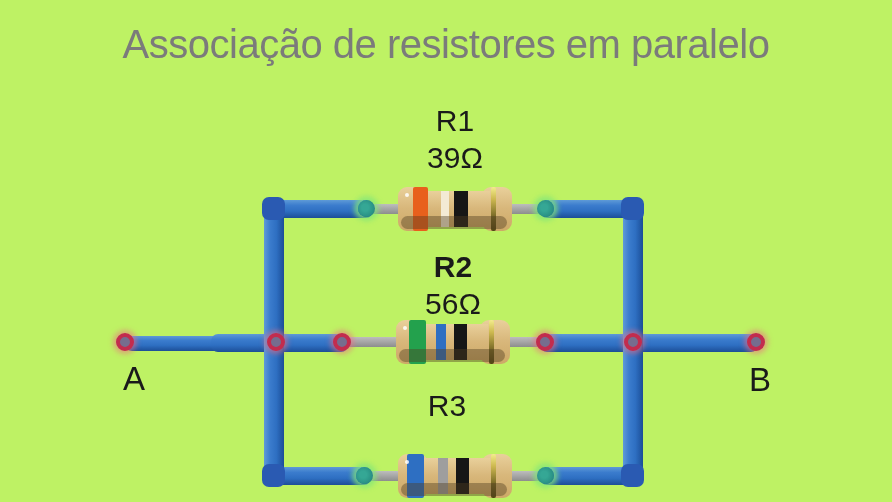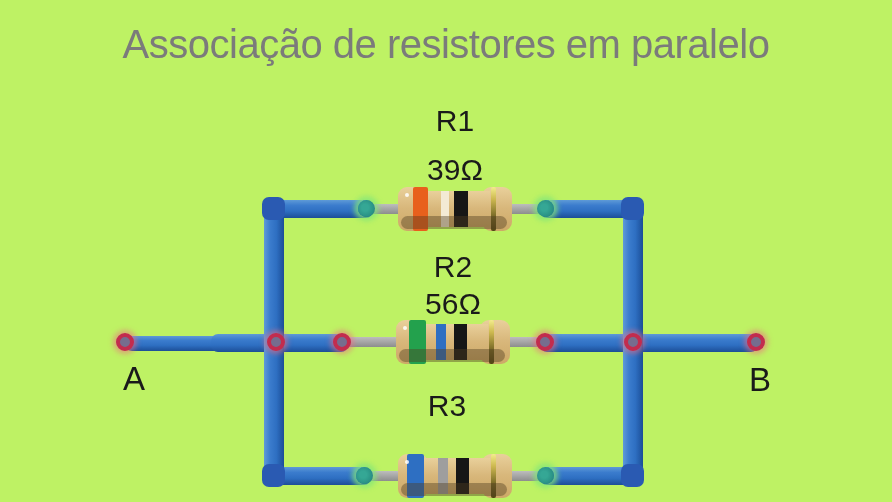--- a/index.html
+++ b/index.html
@@ -147,21 +147,21 @@
   <div class="node green" style="left:537px; top:467px;"></div>
 
   <div class="node red" style="left:116px; top:333px;"></div>
   <div class="node red" style="left:267px; top:333px;"></div>
   <div class="node red" style="left:333px; top:333px;"></div>
   <div class="node red" style="left:536px; top:333px;"></div>
   <div class="node red" style="left:624px; top:333px;"></div>
   <div class="node red" style="left:747px; top:333px;"></div>
 
   <div class="rlabel" style="left:398px; top:104px;">R1</div>
-  <div class="rlabel" style="left:398px; top:141px;margin-top:12px;">39Ω</div>
-  <div class="rlabel" style="left:396px; top:250px;">R2</div>
+  <div class="rlabel" style="left:398px; top:141px;">39Ω</div>
+  <div class="rlabel" style="left:396px; top:250px;font-weight:bold;">R2</div>
   <div class="rlabel" style="left:396px; top:287px;">56Ω</div>
   <div class="rlabel" style="left:390px; top:389px;">R3</div>
 
   <div class="tlabel" style="left:112px; top:360px;">A</div>
   <div class="tlabel" style="left:738px; top:361px;">B</div>
 
 </div>
 
 </body></html>

